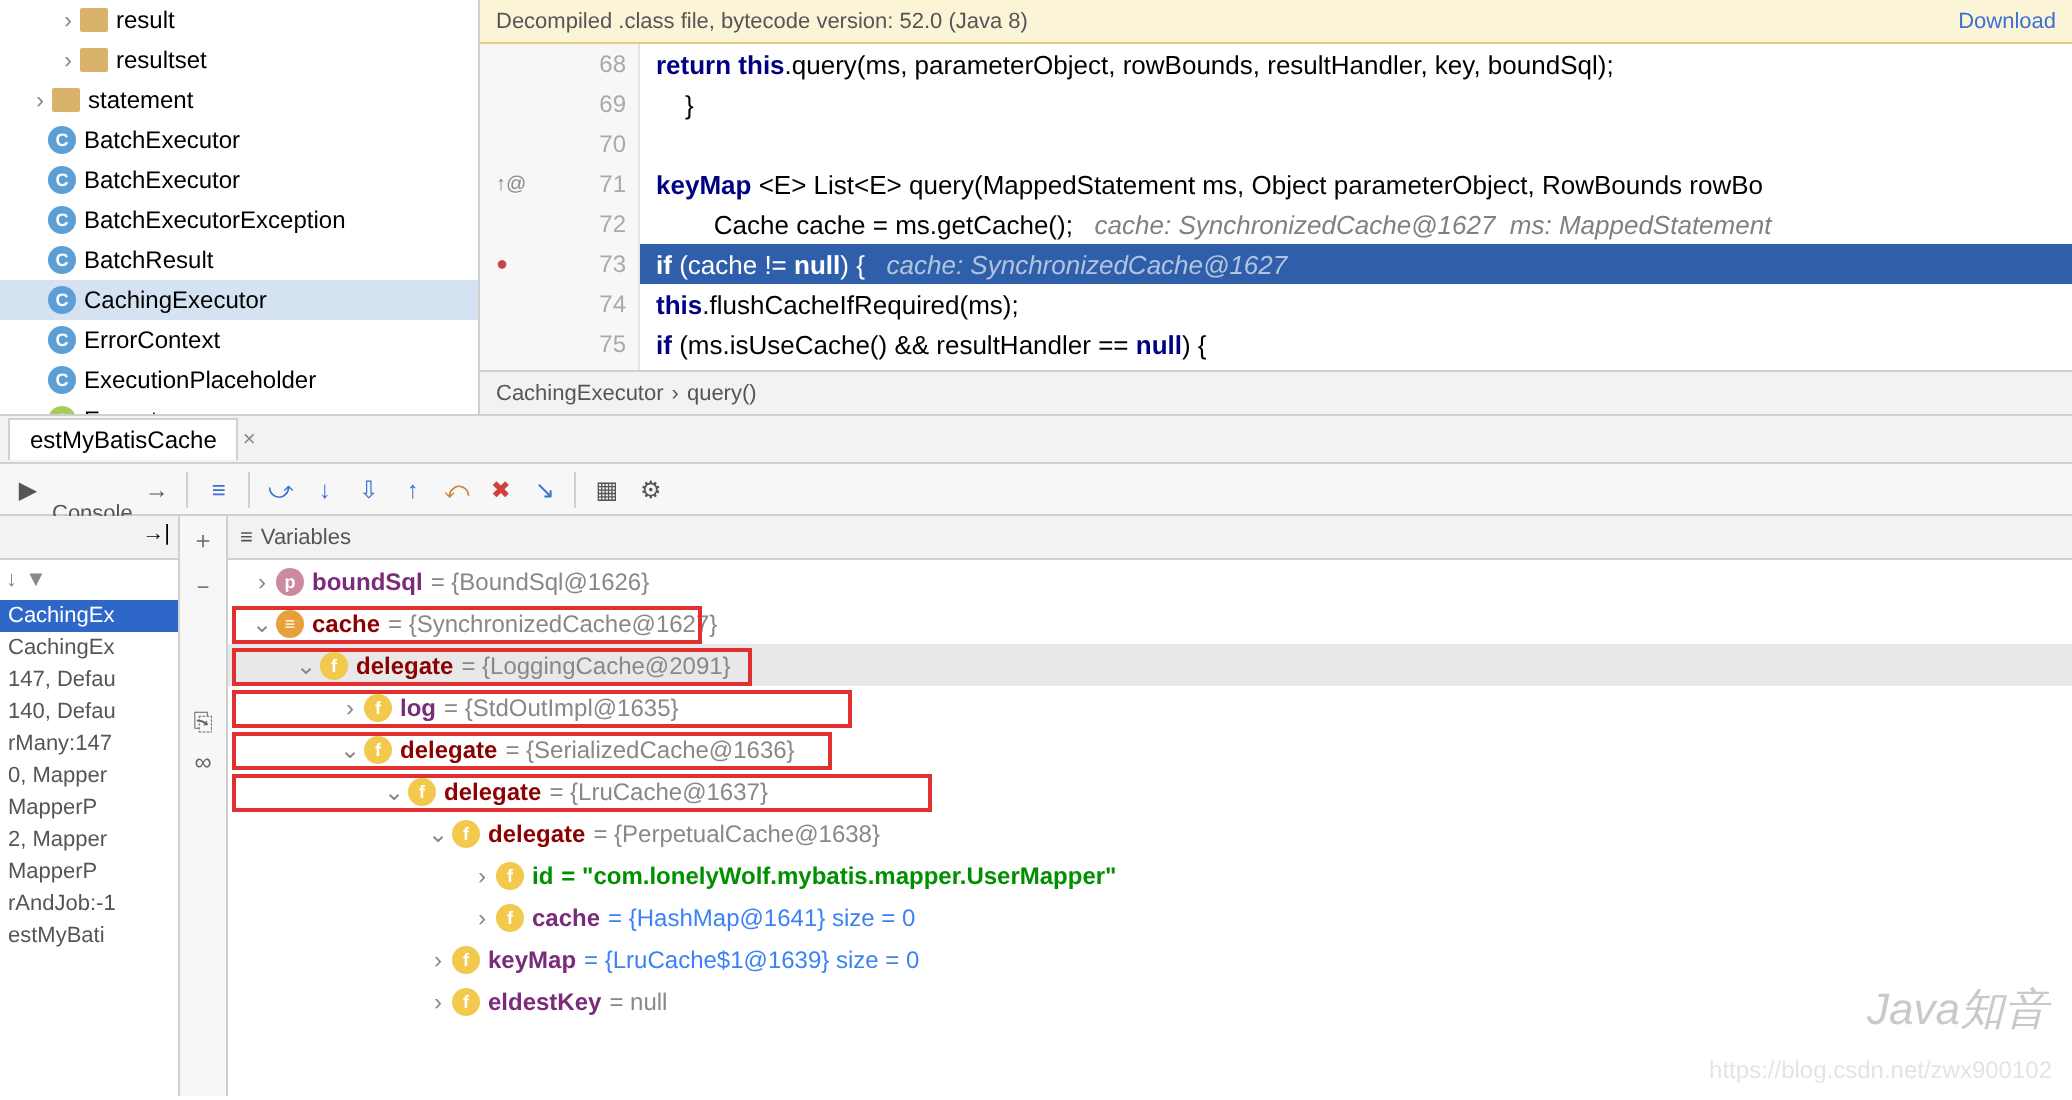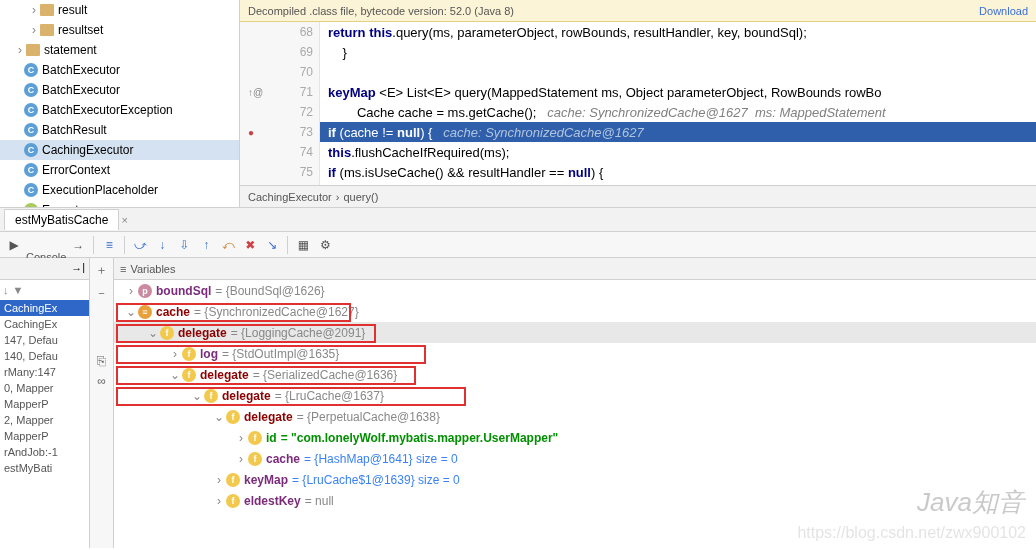--- a/index.html
+++ b/index.html
@@ -44,22 +44,22 @@
 .var-name { font-weight:bold; color:#7a2b7a; margin-right:4px; }
 .var-name.red { color:#8b0000; }
 .var-name.green { color:#009000;text-align:right; }
 .var-val { color:#888; }
 .var-val.norm { color:#3b82f6; }
 .var-val.green { color:#009000; font-weight:bold; }
 .fc { width:14px; height:14px; border-radius:50%; background:#f2c94c; color:#fff; font-size:9px; font-weight:bold; display:inline-flex; align-items:center; justify-content:center; margin-right:4px; }
 .fc.p { background:#cc8aa0; }
 .tw2 { width:14px; color:#888; text-align:center; display:inline-block; }
 .redbox { position:absolute; border:2px solid #e03030; pointer-events:none; }
-.watermark { position:absolute; right:12px; bottom:30px; font-size:26px; color:#888; opacity:0.45; font-style:italic; font-family:"Microsoft YaHei",sans-serif; }
-.wm2 { position:absolute; right:10px; bottom:8px; font-size:16px; color:#bbb; opacity:0.4; }
+.watermark { position:absolute; right:12px; bottom:30px; font-size:22px; color:#888; opacity:0.45; font-style:italic; font-family:"Microsoft YaHei",sans-serif; }
+.wm2 { position:absolute; right:10px; bottom:8px; font-size:12px; color:#bbb; opacity:0.4; }
 </style>
 </head>
 <body>
 
 <div class="top-pane">
   <div class="project-tree" id="tree">
       <div class="tree-item" style="padding-left: 28px;">
         <span class="tw">›</span>
         <span class="folder-ic"></span>
         <span>result</span>

